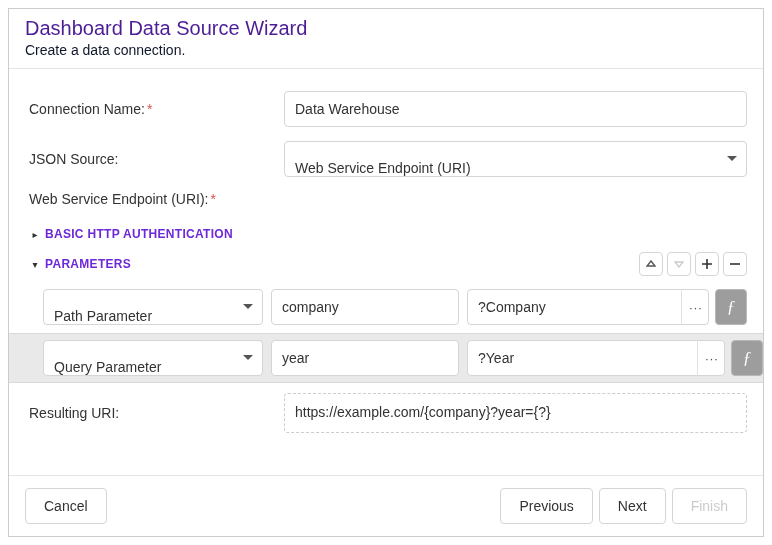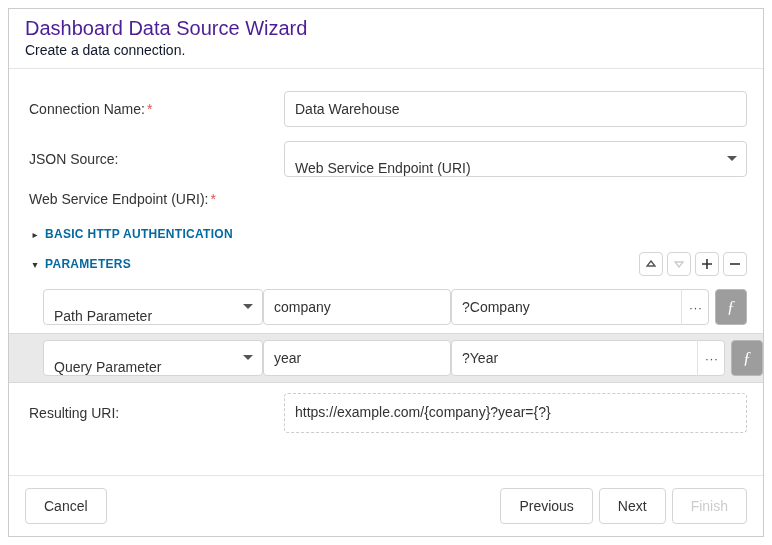--- a/index.html
+++ b/index.html
@@ -99,21 +99,21 @@
     align-items: center;
     justify-content: center;
     font-size: 10px;
     color: #333;
     margin-right: 4px;
   }
   .section-title {
     font-size: 12px;
     font-weight: 700;
     letter-spacing: 0.3px;
-    color: #0369a1;
+    color: #6d28d9;
   }
   .section-header-with-tools {
     display: flex;
     align-items: center;
     justify-content: space-between;
     margin-bottom: 6px;
   }
   .tool-group {
     display: flex;
     gap: 4px;
@@ -128,20 +128,21 @@
     display: inline-flex;
     align-items: center;
     justify-content: center;
     cursor: pointer;
     color: #333;
   }
   .icon-btn.disabled { color: #ccc; cursor: default; }
   .param-row {
     display: flex;
     align-items: center;
+    gap: 8px;
     padding: 6px 0 6px 18px;
     margin-bottom: 2px;
   }
   .param-row.selected {
     background: #e9e9e9;
     border-top: 1px solid #d9d9d9;
     border-bottom: 1px solid #d9d9d9;
     margin-left: -16px;
     margin-right: -16px;
     padding-left: 34px;

